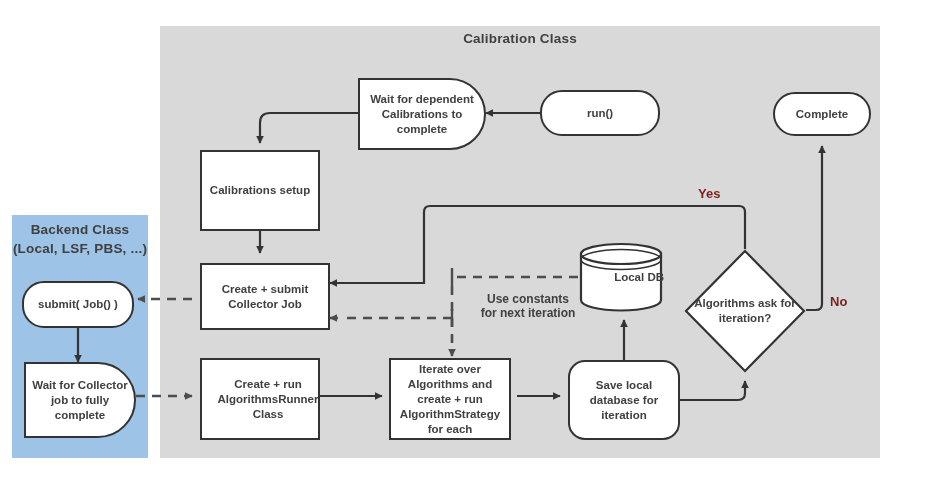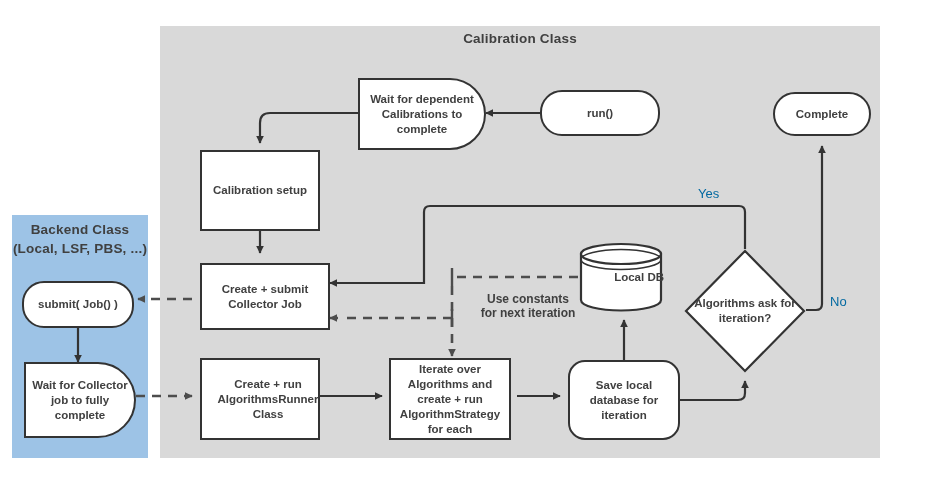--- a/index.html
+++ b/index.html
@@ -28,21 +28,21 @@
 
   .diamond-svg{position:absolute;left:0;top:0;}
   .diamond-label{position:absolute;display:flex;align-items:center;
                  justify-content:center;text-align:center;width:100%;height:100%;
                  font-size:11.5px;font-weight:bold;color:#404040;line-height:15px;}
 
   .dbshape{position:absolute;}
   .db-label{position:absolute;width:100%;text-align:right;font-size:11.5px;
             font-weight:bold;color:#404040;}
 
-  .edge-label{position:absolute;font-size:13px;font-weight:normal;color:#0369a1;}
+  .edge-label{position:absolute;font-size:13px;font-weight:bold;color:#7f1d1d;}
   .note-label{position:absolute;font-size:12px;font-weight:bold;color:#404040;
               text-align:center;line-height:14px;}
 
   svg.wires{position:absolute;left:0;top:0;width:928px;height:480px;
             pointer-events:none;}
   .ln{stroke:#333333;stroke-width:2.2px;fill:none;}
   .ln-dash{stroke:#4d4d4d;stroke-width:2.6px;fill:none;
            stroke-dasharray:9 7;stroke-linecap:butt;}
   .ln-cap{stroke:#4d4d4d;stroke-width:2.4px;fill:none;}
 </style>
@@ -112,21 +112,21 @@
 
   <div class="node rounded" style="left:540px;top:90px;width:120px;height:46px;">
     <span>run()</span>
   </div>
 
   <div class="node rounded" style="left:773px;top:92px;width:98px;height:44px;">
     <span>Complete</span>
   </div>
 
   <div class="node" style="left:200px;top:150px;width:120px;height:81px;">
-    <span>Calibration setup</span>
+    <span>Calibrations setup</span>
   </div>
 
   <div class="node" style="left:200px;top:263px;width:130px;height:67px;">
     <span>Create + submit Collector Job</span>
   </div>
 
   <div class="node" style="left:200px;top:358px;width:120px;height:82px;padding-left:16px;">
     <span>Create + run AlgorithmsRunner Class</span>
   </div>
 

